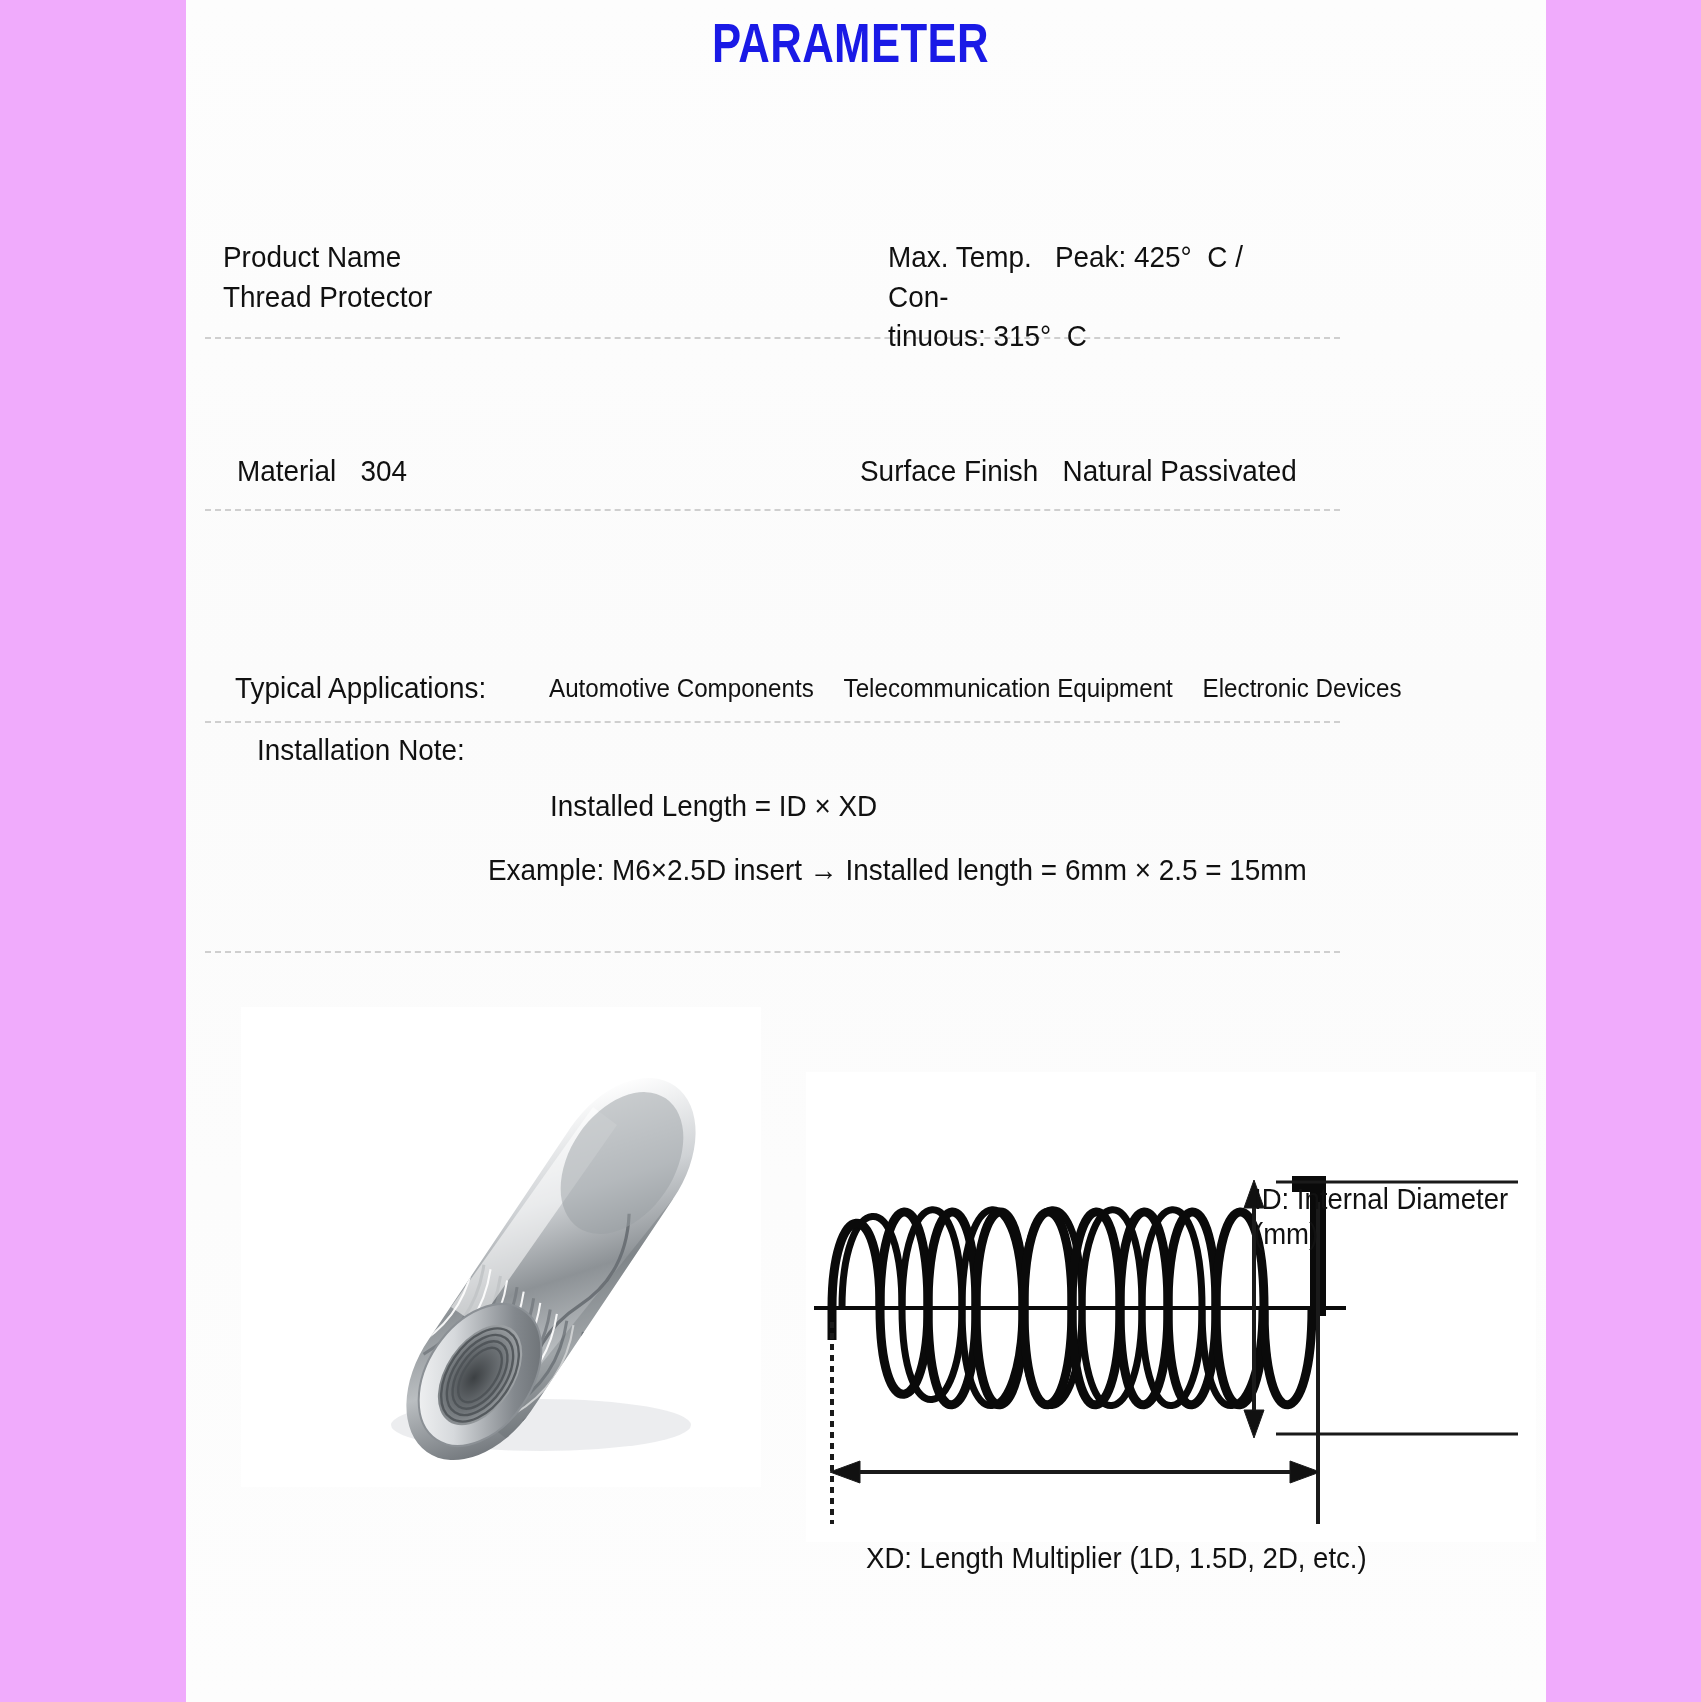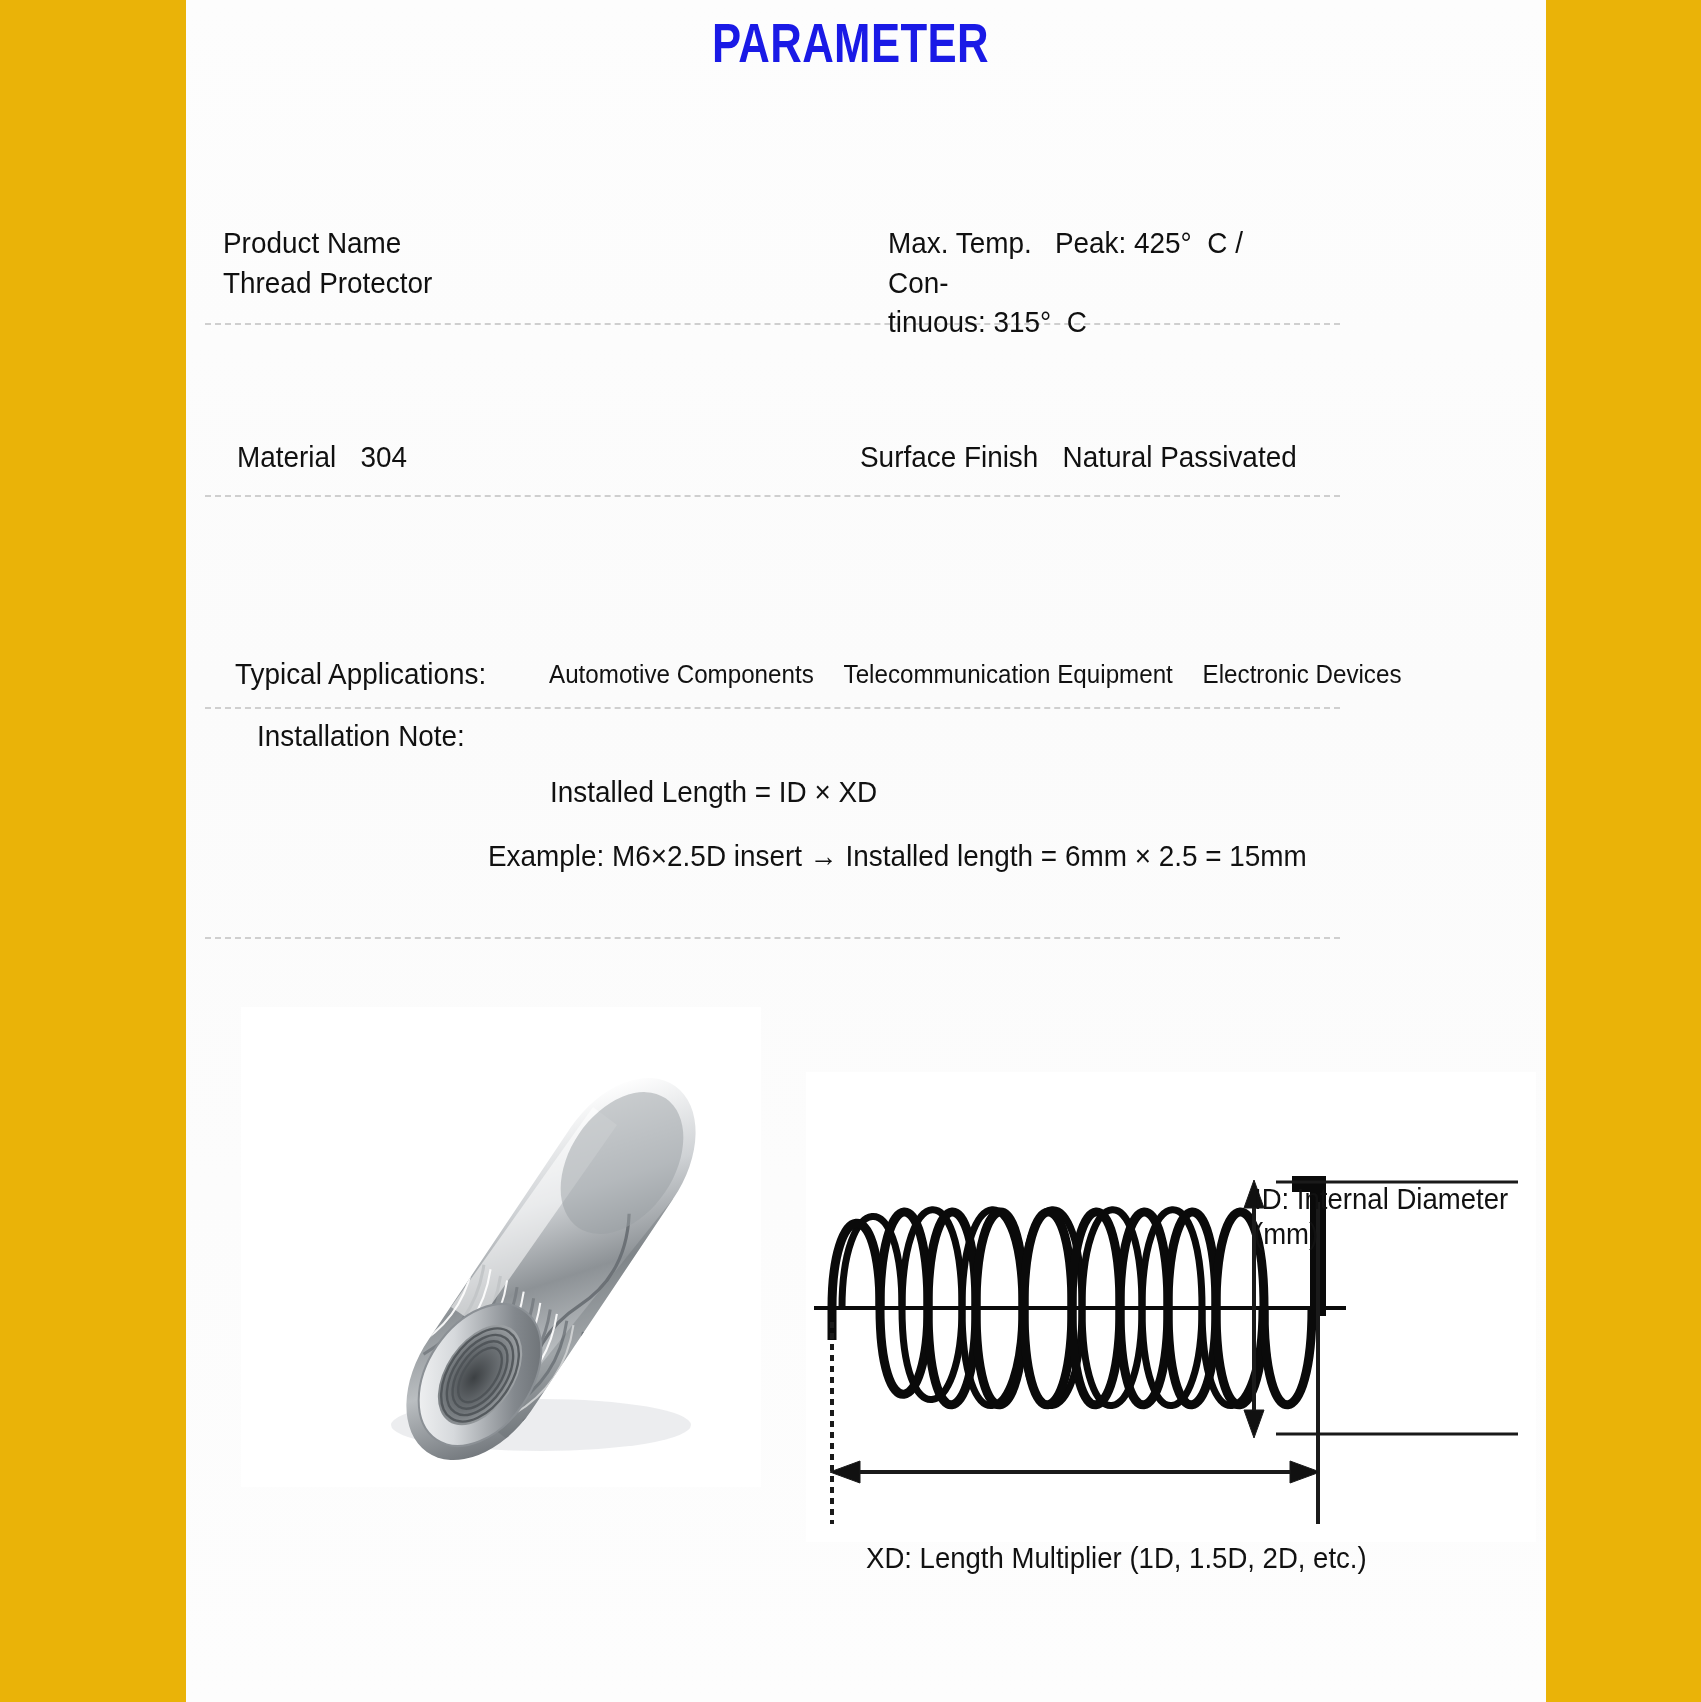--- a/index.html
+++ b/index.html
@@ -13,21 +13,21 @@
     font-family: "Liberation Sans", sans-serif;
     color: #111111;
     position: relative;
     overflow: hidden;
   }
 
   
   .page {
     position: absolute;
     inset: 0;
-    background: #eab308;
+    background: #f0abfc;
   }
   
   .panel {
     position: absolute;
     left: 186px;
     top: 0px;
     width: 1360px;
     height: 1702px;
     background: linear-gradient(180deg,#fdfdfd 0%,#fbfbfb 40%,#fdfdfd 100%);
   }
@@ -46,21 +46,21 @@
     transform: scaleX(0.78);
     transform-origin: 50% 0;
     color: #1a1ae6;
     font-family: "Liberation Sans", sans-serif;
   }
 
   
   .spec-rows {
     position: absolute;
     left: 205px;
-    top: 205px;
+    top: 219px;
     width: 1135px;
   }
   .srow {
     position: relative;
     border-bottom: 2px dashed #cfcfcf;
     box-sizing: border-box;
   }
   .srow .cells {
     display: flex;
     align-items: flex-start;

